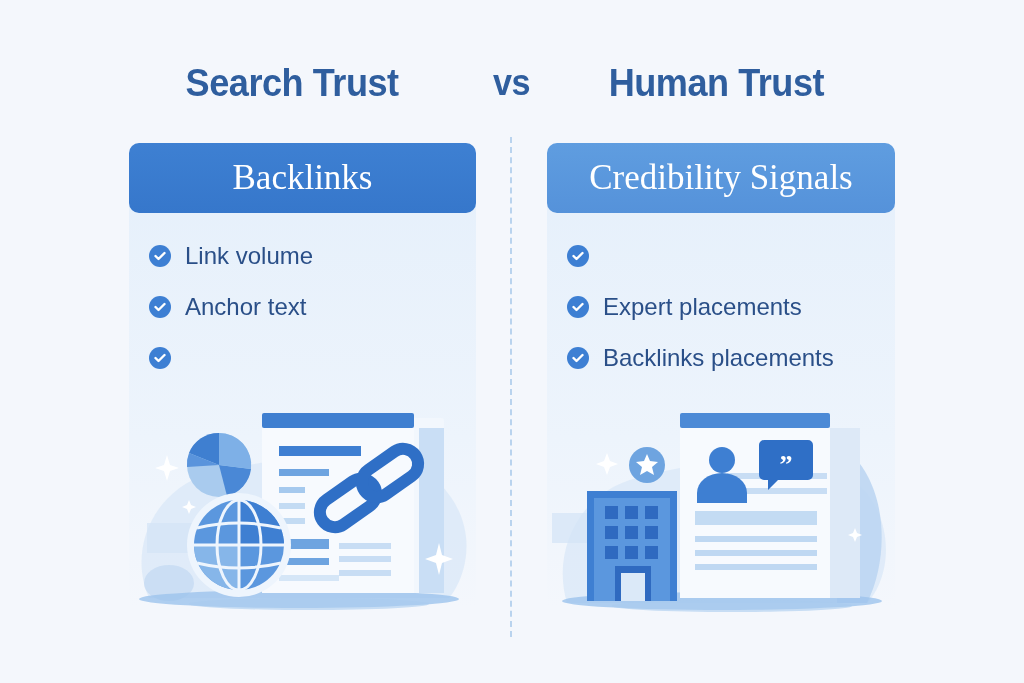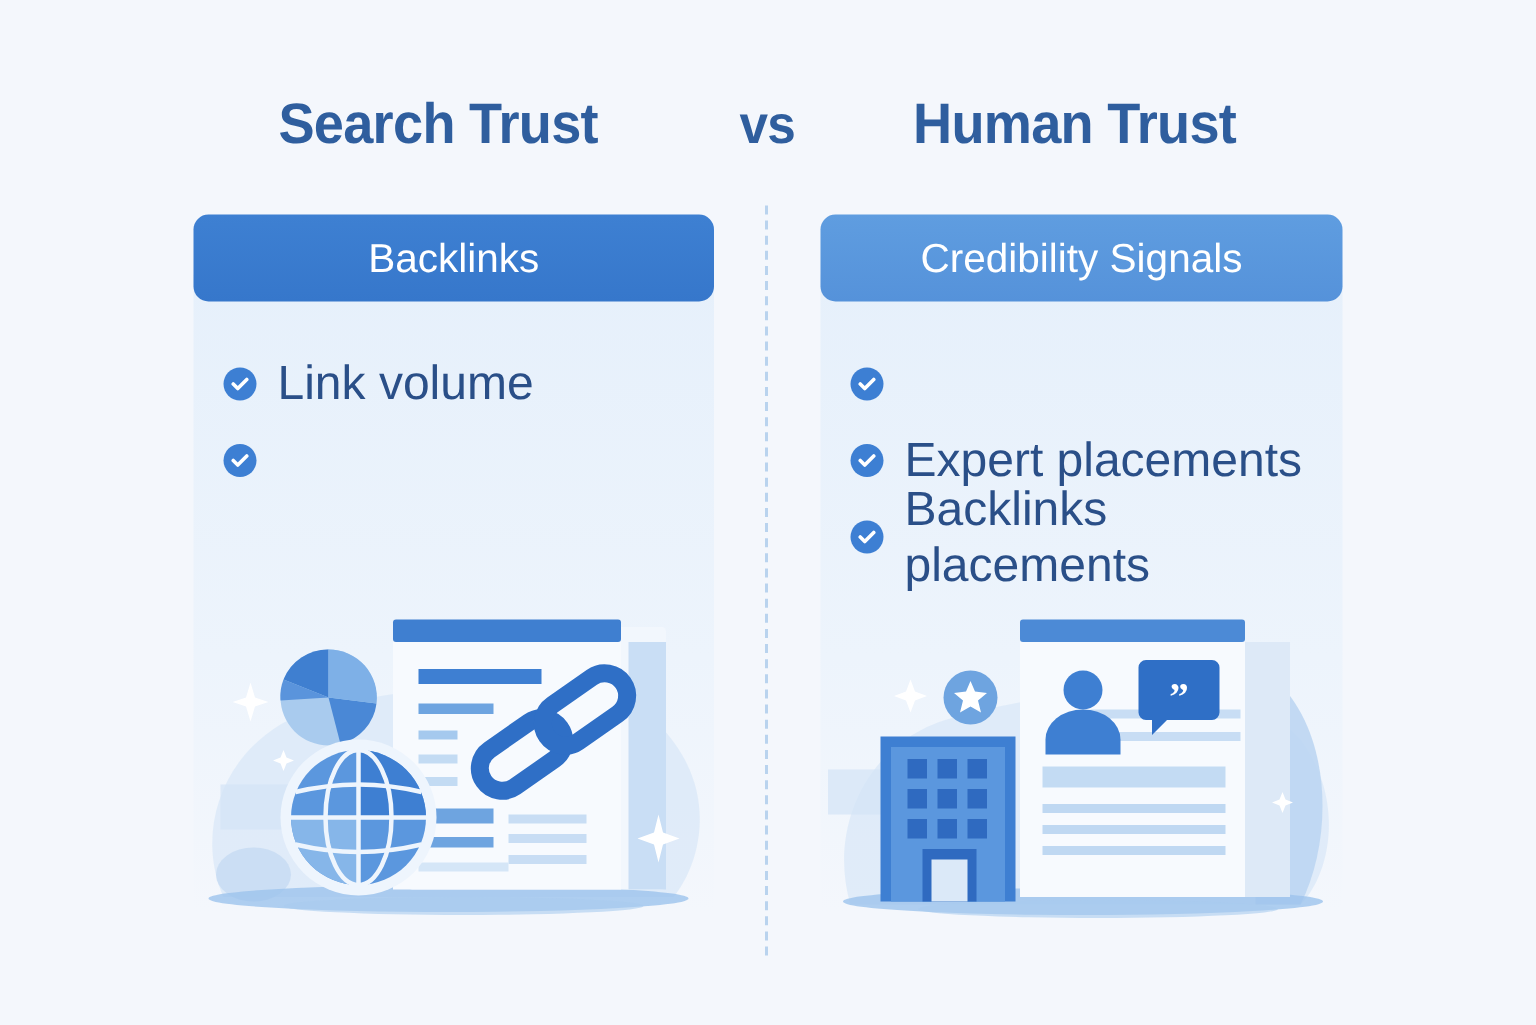--- a/index.html
+++ b/index.html
@@ -10,30 +10,30 @@
   .title.left{left:180px;}
   .title.vs{left:492px;font-size:36px;}
   .title.right{left:603px;}
   .divider{position:absolute;left:510px;top:137px;height:500px;width:0;
     border-left:2px dashed #b9d3ee;}
   .panel{position:absolute;top:143px;width:347px;height:465px;}
   .panel.left{left:129px;}
   .panel.right{left:547px;width:348px;}
   .panel-body{position:absolute;left:0;right:0;top:40px;bottom:0;
     background:linear-gradient(180deg,#e6f0fb 0%,#edf4fc 60%,rgba(240,246,253,0) 100%);}
-  .panel-header{position:absolute;left:0;right:0;top:0;height:58px;border-radius:10px;
-    display:flex;align-items:center;justify-content:center;color:#fff;font-size:27px;
-    font-family:Liberation Sans, sans-serif;}
+  .panel-header{position:absolute;left:0;right:0;top:0;height:70px;border-radius:10px;
+    display:flex;align-items:center;justify-content:center;color:#fff;font-size:35px;
+    font-family:Liberation Serif, serif;}
   .panel.left .panel-header{background:linear-gradient(180deg,#3e80d2,#3677cb);}
   .panel.right .panel-header{background:linear-gradient(180deg,#5f9de0,#5592da);}
   .list{position:absolute;left:20px;top:87px;}
   .item{display:flex;align-items:center;height:51px;}
   .check{width:22px;height:22px;border-radius:50%;background:#3d7fd3;display:flex;
     align-items:center;justify-content:center;margin-right:14px;flex:none;}
-  .item-label{font-size:32px;color:#2a4f88;font-family:"Liberation Sans",sans-serif;}
+  .item-label{font-size:24px;color:#2a4f88;font-family:"Liberation Sans",sans-serif;}
   .illus{position:absolute;left:0;top:260px;width:100%;height:210px;}
 </style>
 </head>
 <body>
 
 <div class="title left">Search Trust</div>
 <div class="title vs">vs</div>
 <div class="title right">Human Trust</div>
 
 <div class="divider"></div>
@@ -42,20 +42,28 @@
   <div class="panel-body"></div>
   <div class="panel-header">Backlinks</div>
   <div class="list">
     <div class="item">
       <span class="check">
           <svg width="12" height="10" viewBox="0 0 12 10">
             <path d="M1.5 5 L4.5 8 L10.5 2" stroke="#fff" stroke-width="2.4" fill="none" stroke-linecap="round" stroke-linejoin="round"></path>
           </svg>
         </span>
       <span class="item-label">Link volume</span>
+    </div>
+    <div class="item">
+      <span class="check">
+          <svg width="12" height="10" viewBox="0 0 12 10">
+            <path d="M1.5 5 L4.5 8 L10.5 2" stroke="#fff" stroke-width="2.4" fill="none" stroke-linecap="round" stroke-linejoin="round"></path>
+          </svg>
+        </span>
+      <span class="item-label">Anchor text</span>
     </div>
     <div class="item">
       <span class="check">
           <svg width="12" height="10" viewBox="0 0 12 10">
             <path d="M1.5 5 L4.5 8 L10.5 2" stroke="#fff" stroke-width="2.4" fill="none" stroke-linecap="round" stroke-linejoin="round"></path>
           </svg>
         </span>
     </div>
   </div>
 

